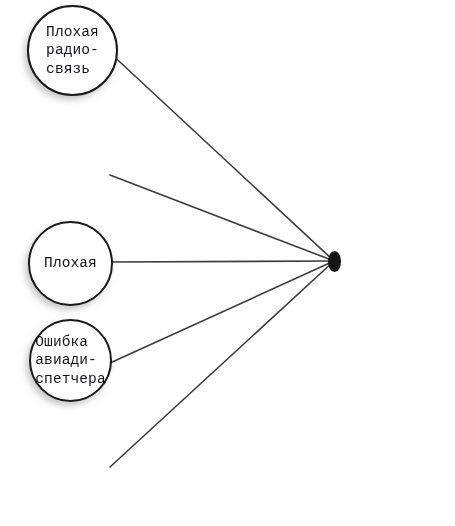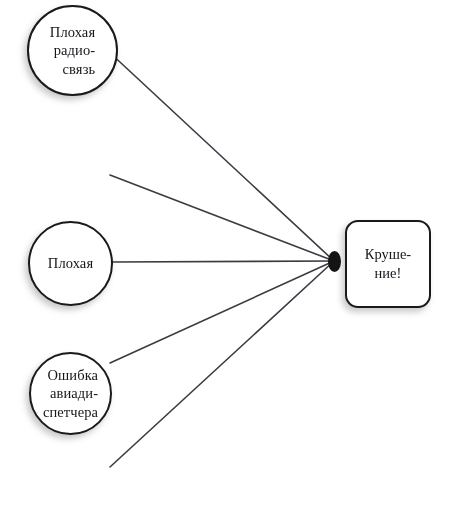--- a/index.html
+++ b/index.html
@@ -24,36 +24,37 @@
   }
   .cause-node {
     position: absolute;
     border-radius: 50%;
     background: #ffffff;
     border: 2px solid #1a1a1a;
     box-shadow: -3px 4px 6px rgba(120,120,128,0.40);
     display: flex;
     align-items: center;
     justify-content: center;
-    text-align: right;
+    text-align: left;
     box-sizing: border-box;
     z-index: 3;
+    font-family: Liberation Mono, monospace;
   }
   .cause-label {
     font-size: 14.5px;
     line-height: 1.28;
     color: #15161c;
     letter-spacing: 0.1px;
     white-space: pre-line;
     padding: 0 4px;
   }
   #node-c1 { left: 27px;  top: 5px;   width: 91px; height: 91px; }
   #node-c2 { left: 28px;  top: 117px; width: 85px; height: 85px; }
   #node-c3 { left: 28px;  top: 221px; width: 85px; height: 85px; }
-  #node-c4 { left: 29px;  top: 352px; width: 83px; height: 83px; }
+  #node-c4 { left: 29px;  top: 319px; width: 83px; height: 83px; }
   #node-c5 { left: 29px;  top: 431px; width: 83px; height: 83px; }
 
   #effect-node {
     position: absolute;
     left: 345px;
     top: 220px;
     width: 86px;
     height: 88px;
     border-radius: 13px;
     background: #ffffff;
@@ -111,18 +112,14 @@
 
   <div class="cause-node" id="node-c4">
     <span class="cause-label">Ошибка
 авиади-
 спетчера</span>
   </div>
 
 
   <div id="junction-dot"></div>
 
-  <div id="effect-node">
-    <span class="effect-label">Круше-
-ние!</span>
-  </div>
 
 </div>
 
 </body></html>

